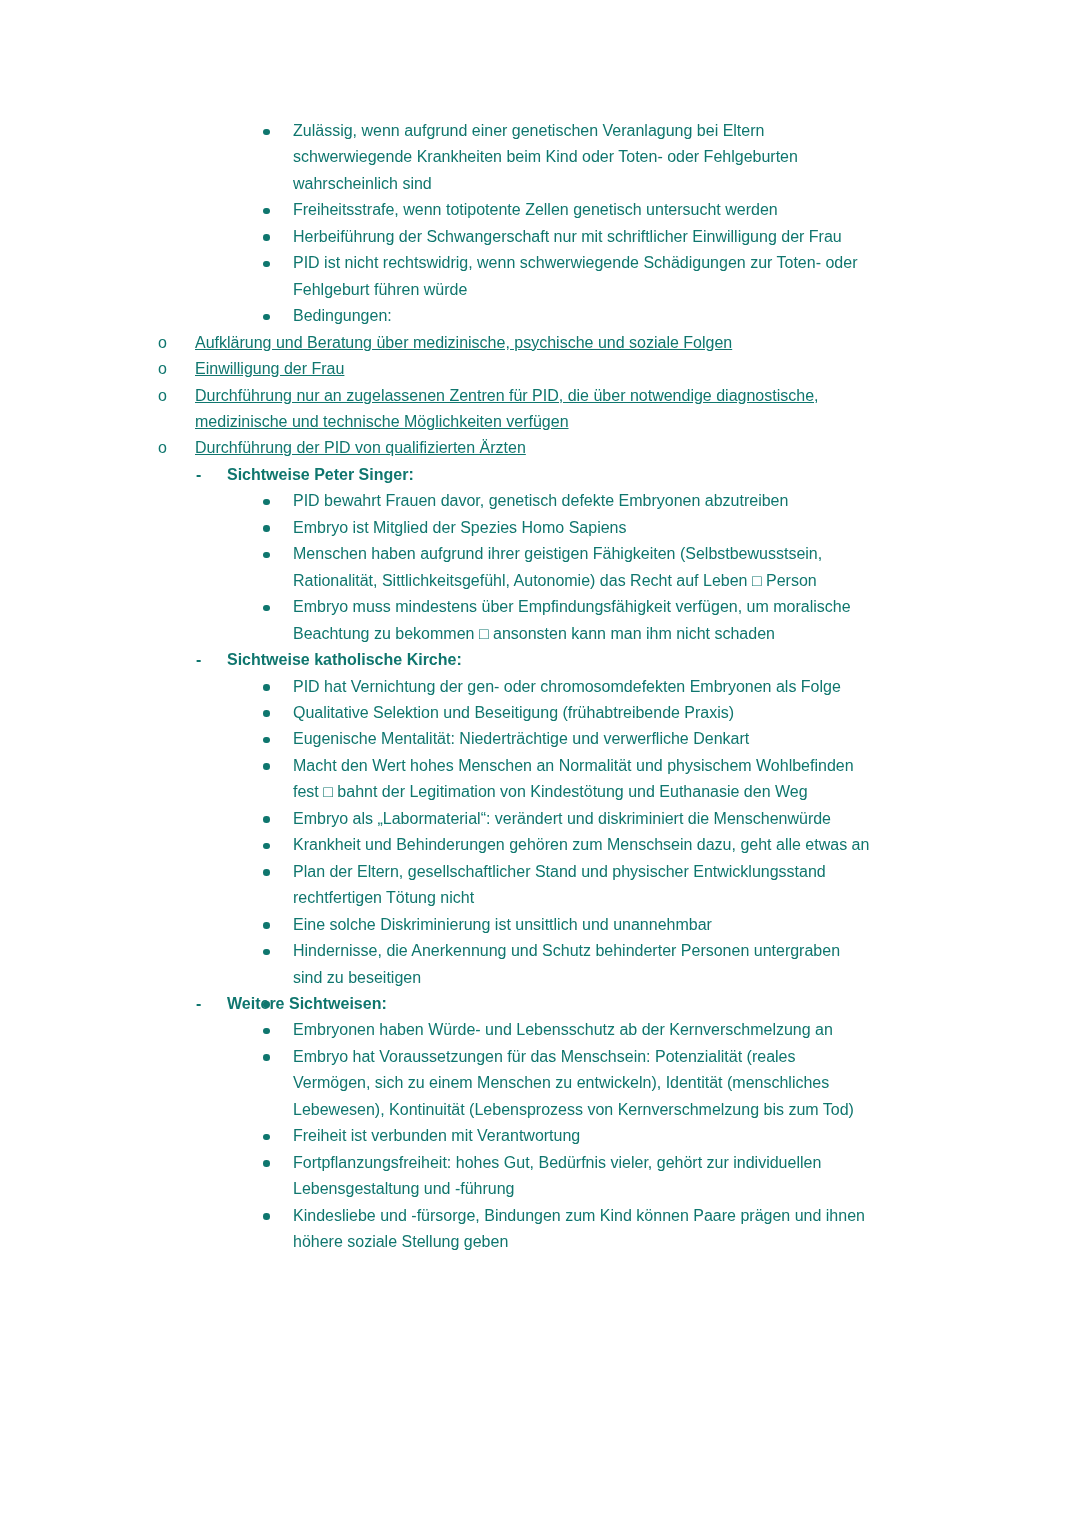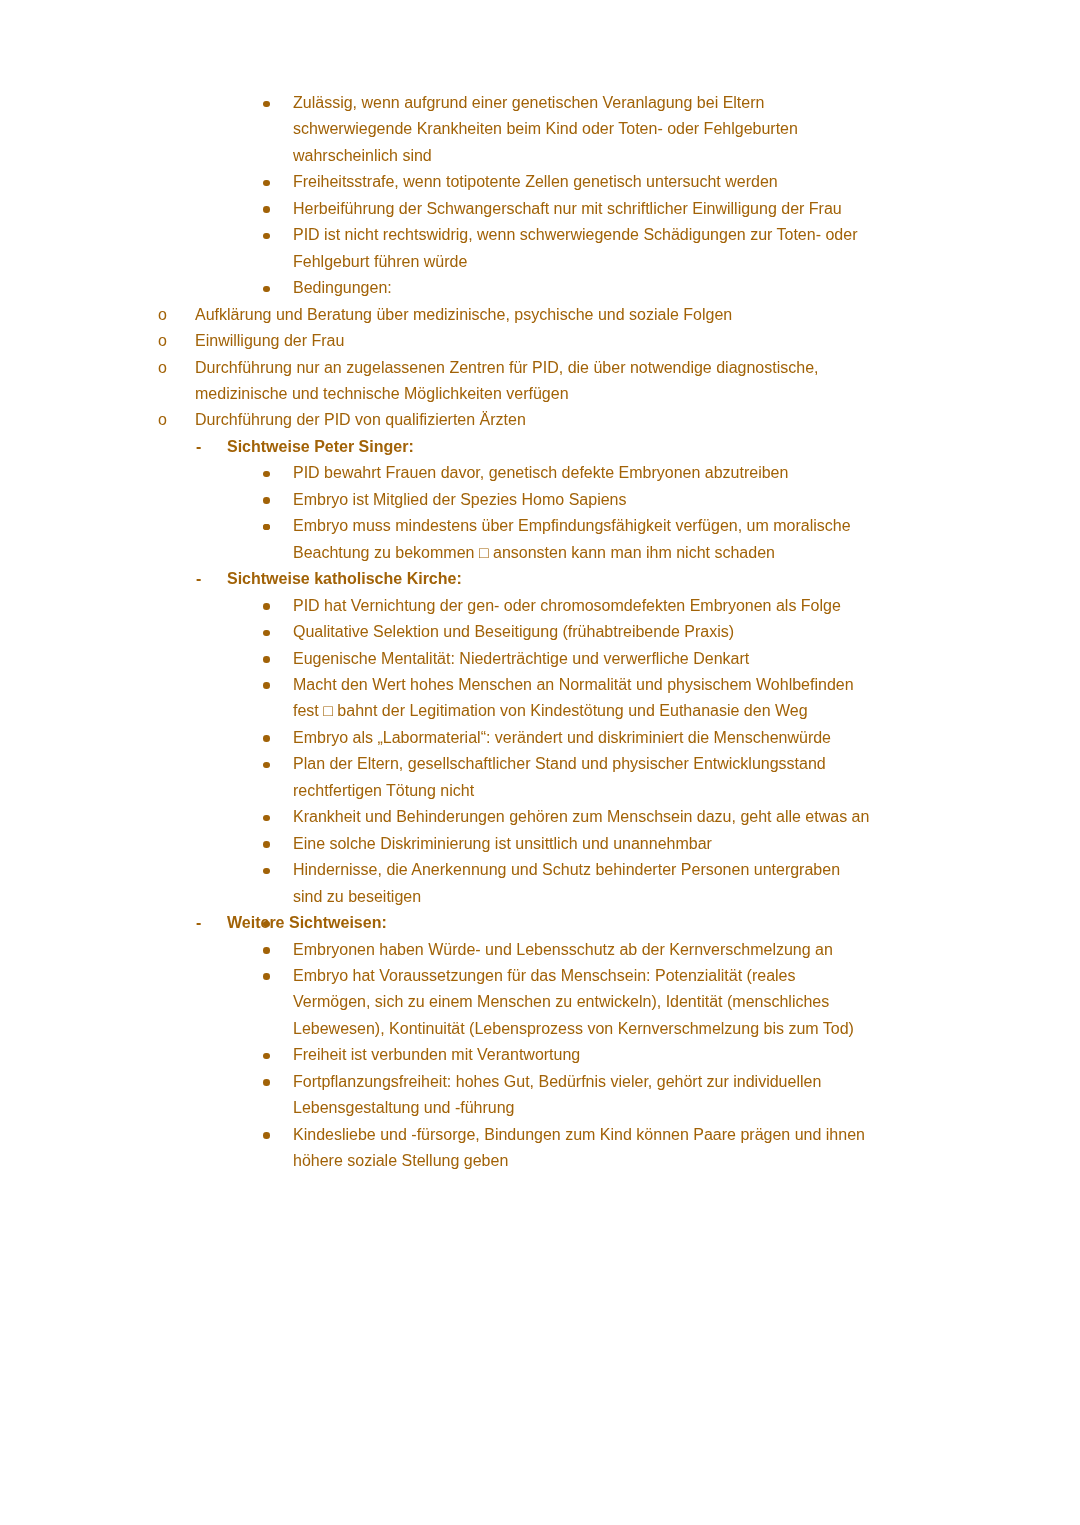--- a/index.html
+++ b/index.html
@@ -7,43 +7,43 @@
     position: relative;
     width: 1080px;
     height: 1525px;
     background: #ffffff;
     overflow: hidden;
     font-family: "Liberation Sans", "DejaVu Sans", sans-serif;
   }
   .content {
     position: absolute;
     top: 0; left: 0; right: 0;
-    padding-top: 90px;
+    padding-top: 118px;
     font-size: 16px;
     line-height: 26.45px;
-    color: #a16207;
+    color: #0f766e;
   }
   .item { position: relative; }
   .item .text { white-space: pre-line; }
 
   
   .lvl-bullet > .marker {
     position: absolute;
     left: 263px;
     top: 10.5px;
     width: 6.5px;
     height: 6.5px;
     border-radius: 50%;
     background: currentColor;
   }
   .lvl-bullet > .text { margin-left: 293px; }
 
   
   .lvl-o > .marker { position: absolute; left: 158px; top: 0; }
-  .lvl-o > .text { margin-left: 195px; }
+  .lvl-o > .text { margin-left: 195px; text-decoration: underline; }
 
   
   .lvl-dash > .marker { position: absolute; left: 196px; top: 0; }
   .lvl-dash > .text { margin-left: 227px; }
 
   .item.bold { font-weight: 700; }
 </style>
 </head>
 <body>
 
@@ -96,20 +96,22 @@
       <div class="item lvl-bullet">
         <span class="marker"></span>
         <div class="text">PID bewahrt Frauen davor, genetisch defekte Embryonen abzutreiben</div>
       </div>
       <div class="item lvl-bullet">
         <span class="marker"></span>
         <div class="text">Embryo ist Mitglied der Spezies Homo Sapiens</div>
       </div>
       <div class="item lvl-bullet">
         <span class="marker"></span>
+        <div class="text">Menschen haben aufgrund ihrer geistigen Fähigkeiten (Selbstbewusstsein,
+Rationalität, Sittlichkeitsgefühl, Autonomie) das Recht auf Leben □ Person</div>
       </div>
       <div class="item lvl-bullet">
         <span class="marker"></span>
         <div class="text">Embryo muss mindestens über Empfindungsfähigkeit verfügen, um moralische
 Beachtung zu bekommen □ ansonsten kann man ihm nicht schaden</div>
       </div>
       <div class="item lvl-dash bold">
         <span class="marker">-</span>
         <div class="text">Sichtweise katholische Kirche:</div>
       </div>
@@ -129,26 +131,26 @@
         <span class="marker"></span>
         <div class="text">Macht den Wert hohes Menschen an Normalität und physischem Wohlbefinden
 fest □ bahnt der Legitimation von Kindestötung und Euthanasie den Weg</div>
       </div>
       <div class="item lvl-bullet">
         <span class="marker"></span>
         <div class="text">Embryo als „Labormaterial“: verändert und diskriminiert die Menschenwürde</div>
       </div>
       <div class="item lvl-bullet">
         <span class="marker"></span>
-        <div class="text">Plan der Eltern, gesellschaftlicher Stand und physischer Entwicklungsstand
-rechtfertigen Tötung nicht</div>
+        <div class="text">Krankheit und Behinderungen gehören zum Menschsein dazu, geht alle etwas an</div>
       </div>
       <div class="item lvl-bullet">
         <span class="marker"></span>
-        <div class="text">Krankheit und Behinderungen gehören zum Menschsein dazu, geht alle etwas an</div>
+        <div class="text">Plan der Eltern, gesellschaftlicher Stand und physischer Entwicklungsstand
+rechtfertigen Tötung nicht</div>
       </div>
       <div class="item lvl-bullet">
         <span class="marker"></span>
         <div class="text">Eine solche Diskriminierung ist unsittlich und unannehmbar</div>
       </div>
       <div class="item lvl-bullet">
         <span class="marker"></span>
         <div class="text">Hindernisse, die Anerkennung und Schutz behinderter Personen untergraben
 sind zu beseitigen</div>
       </div>

